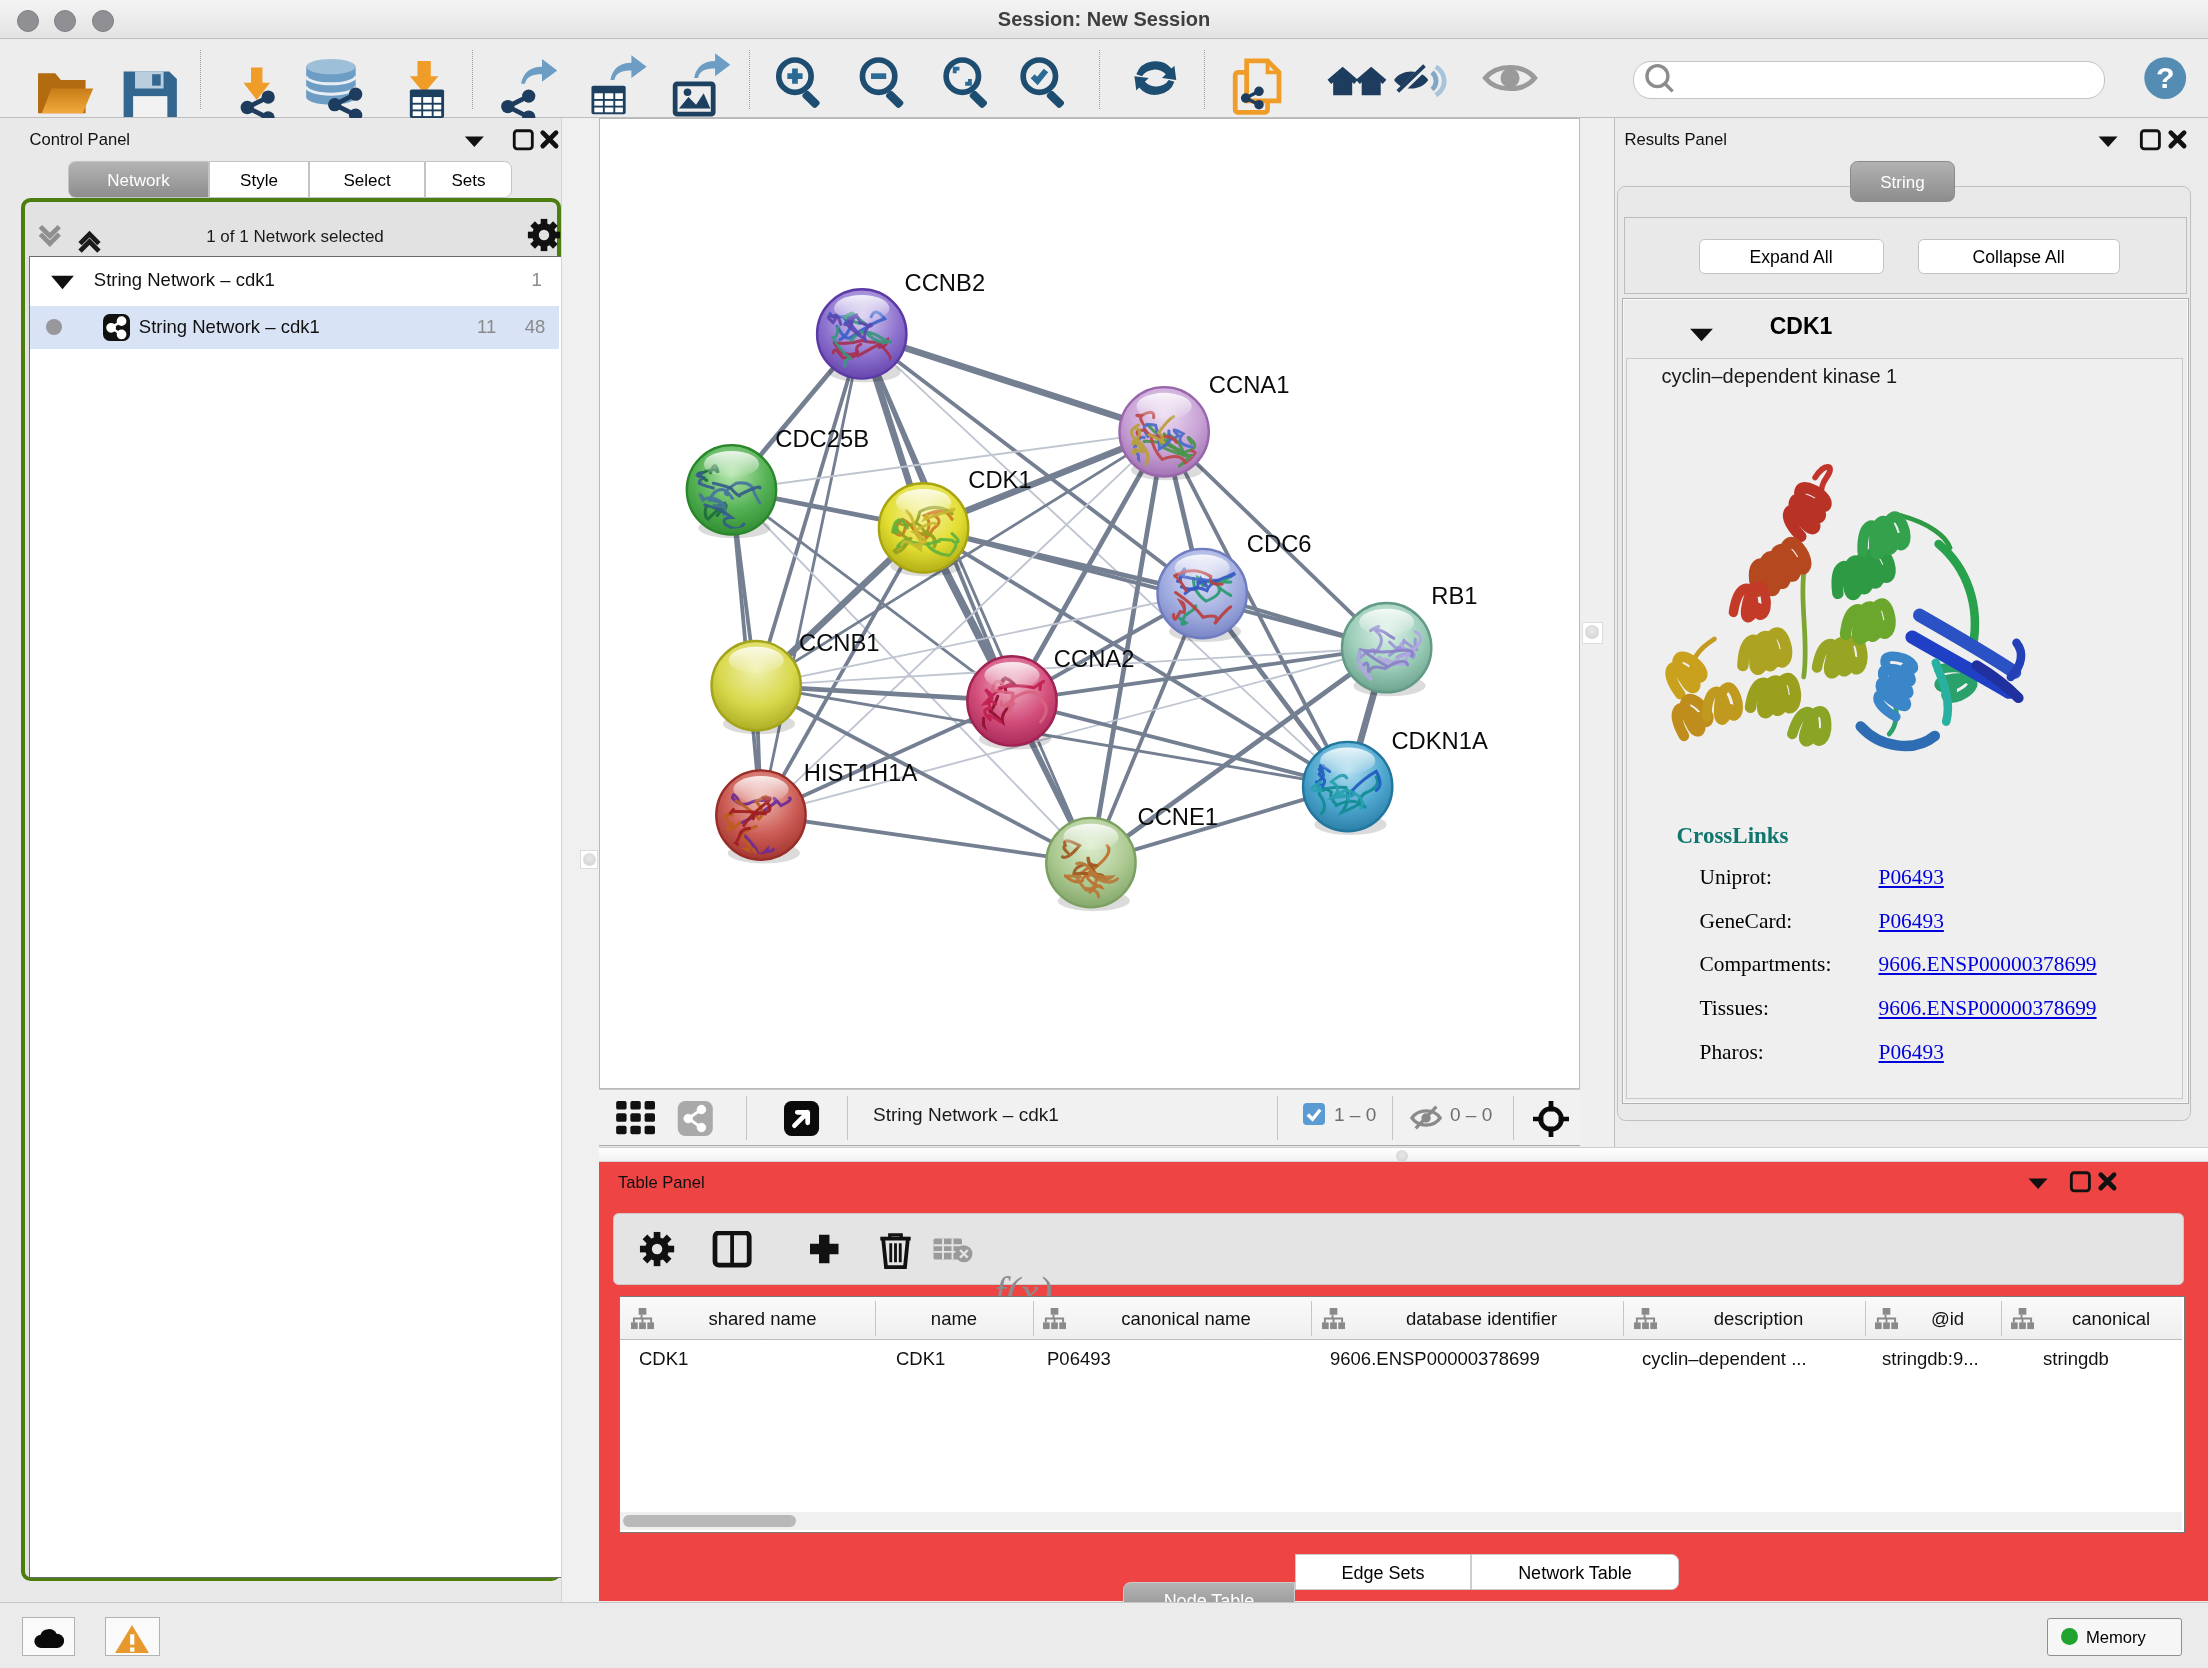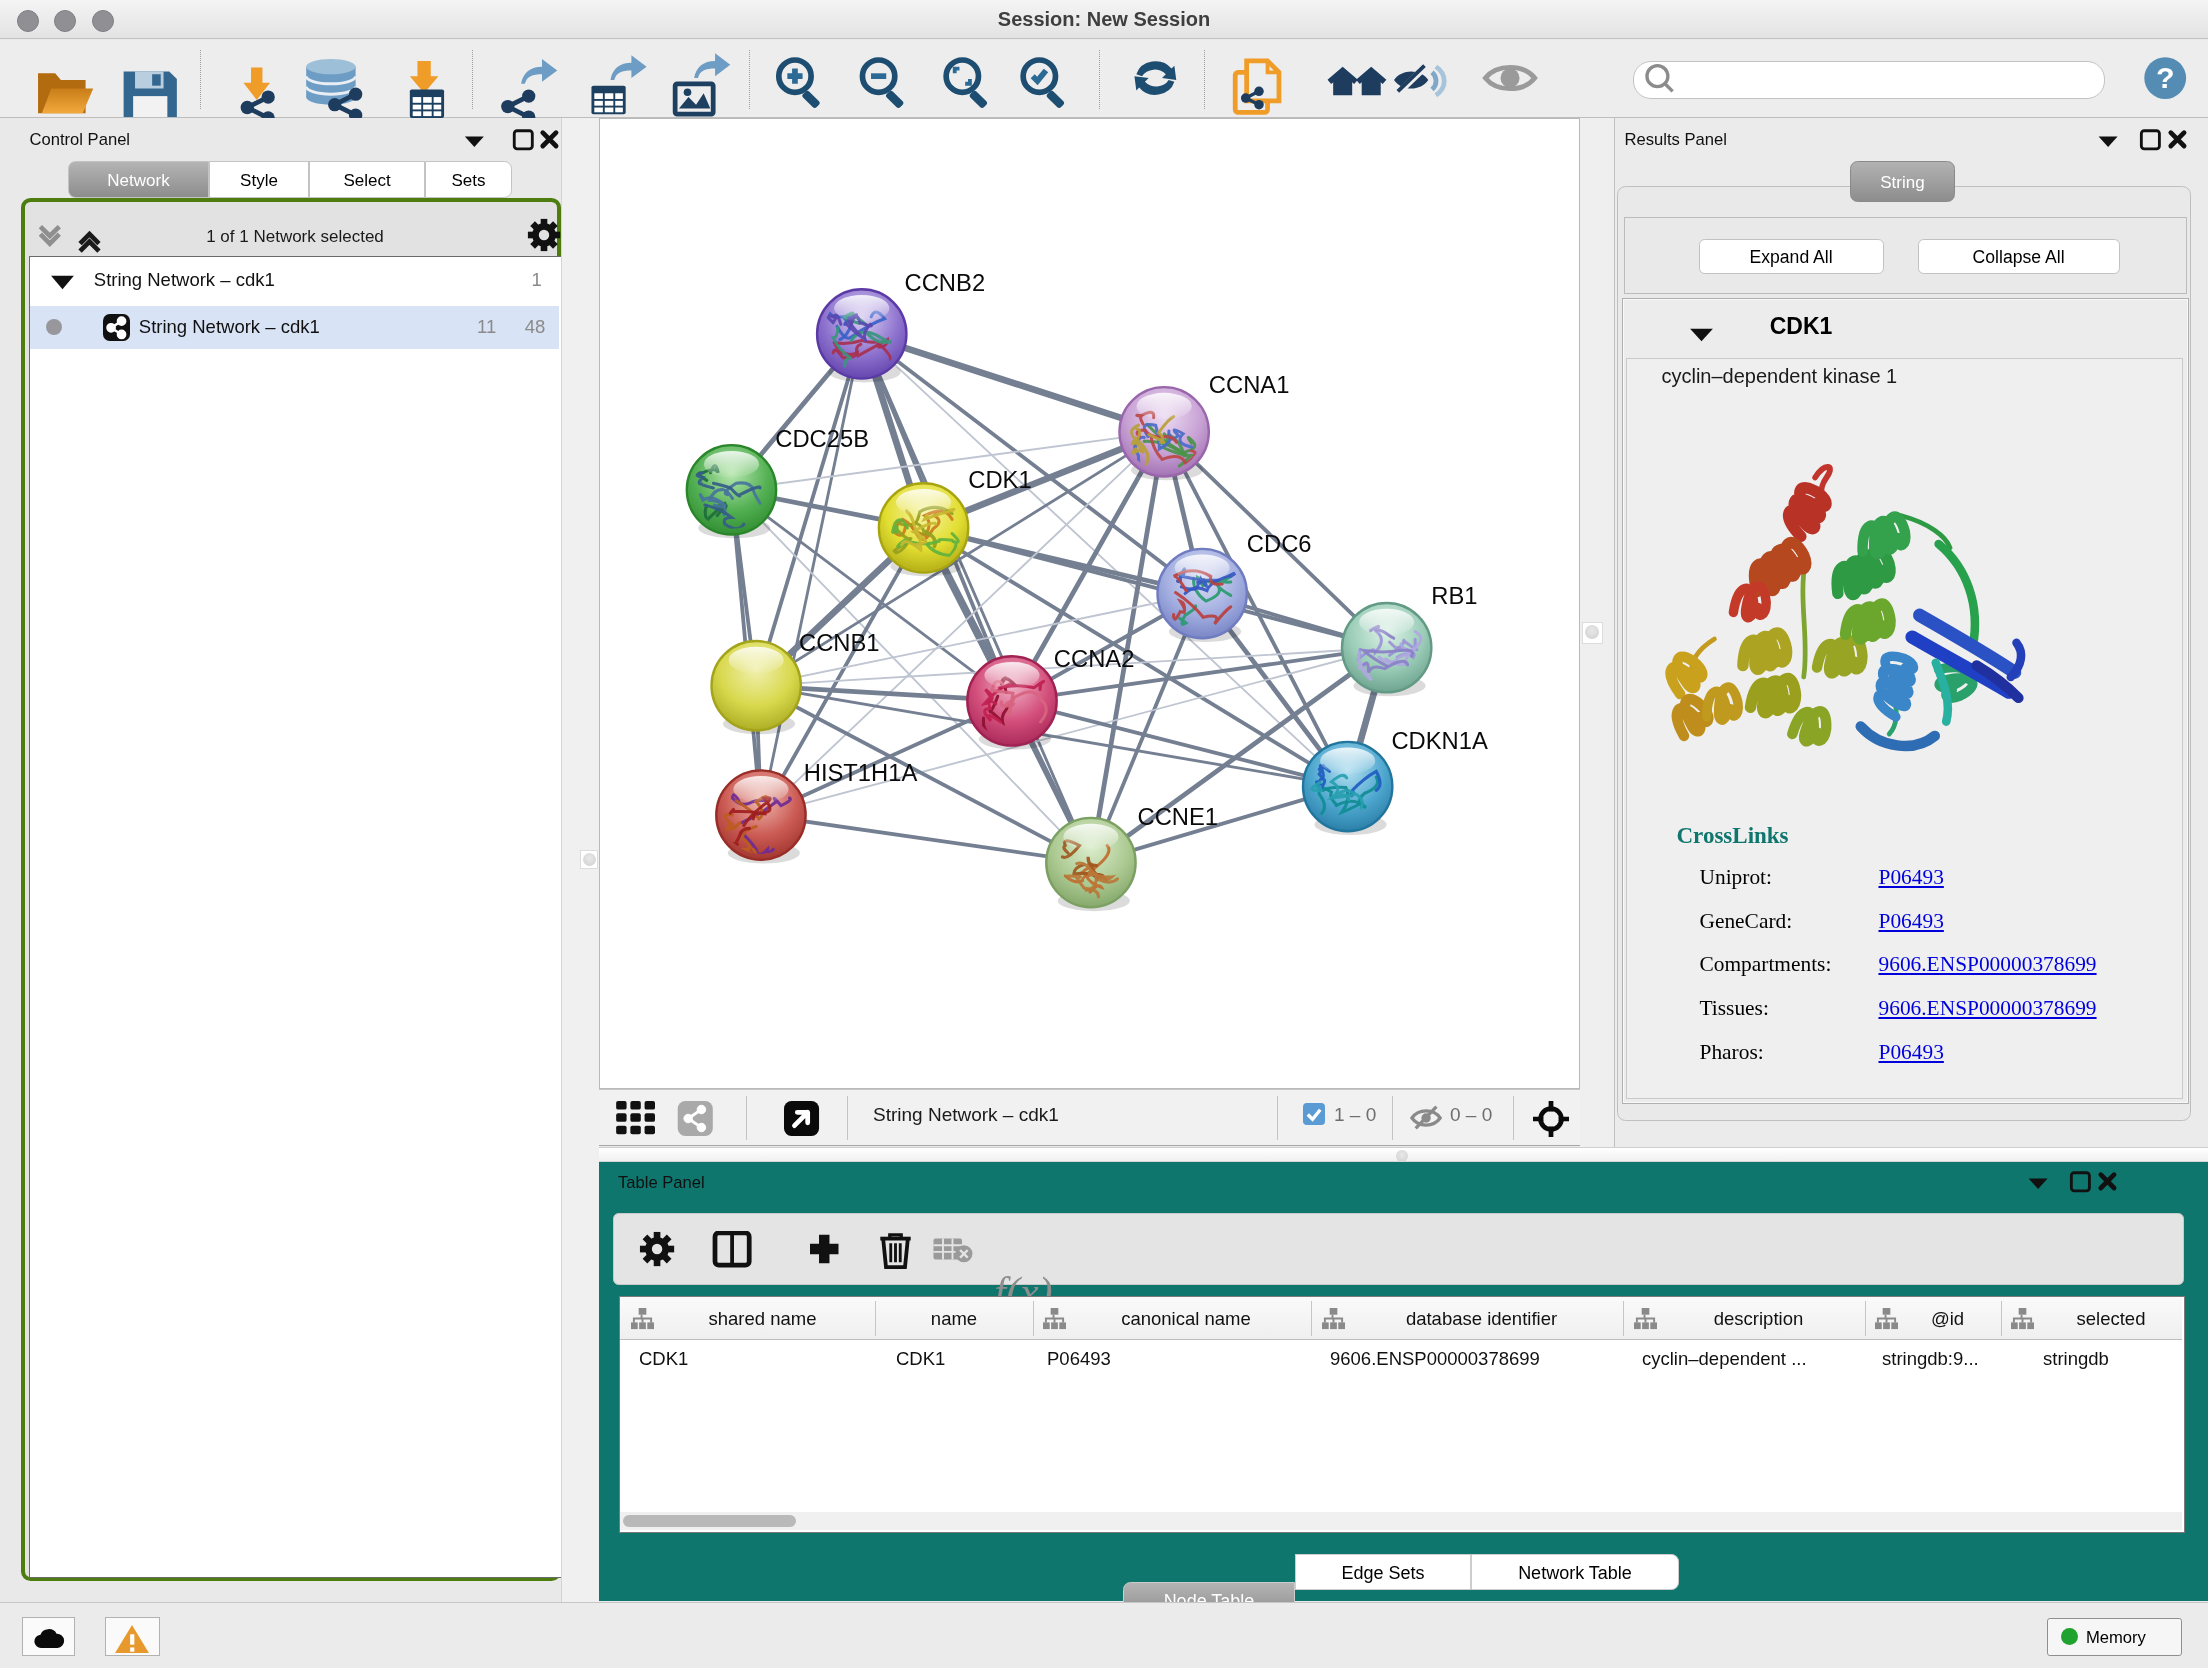--- a/index.html
+++ b/index.html
@@ -58,21 +58,21 @@
  border:1px solid #bcbcbc;background:#e9e9e9;}
 .rbtn{position:absolute;top:21px;height:35px;background:#fff;
  border:1px solid #c2c2c2;border-radius:5.7px;font-size:17.6px;text-align:center;color:#000;}
 #rtreebox{position:absolute;left:3.8px;top:111px;width:567px;height:806px;
  border:1px solid #b0b0b0;background:#ececec;box-shadow:inset 0 0 0 1px #f8f8f8;}
 #rcontent{position:absolute;left:3.8px;top:59px;width:557px;height:741px;
  border:1px solid #c9c9c9;background:#efefef;}
 .serif{font-family:"Liberation Serif",serif;}
 .xlink{color:#0000dd;text-decoration:underline;}
 
-#tpanel{position:absolute;left:599px;top:1162px;width:1609px;height:439px;background:#0f766e;}
+#tpanel{position:absolute;left:599px;top:1162px;width:1609px;height:439px;background:#ef4444;}
 #ttoolbar{position:absolute;left:14.3px;top:51px;width:1571px;height:72px;
  background:#e4e4e4;border:1px solid #c9c9c9;border-radius:5.7px;}
 #ttable{position:absolute;left:20px;top:134px;width:1566px;height:237px;
  background:#fff;border:1.9px solid #7a7a7a;}
 #thead{position:absolute;left:0;top:0;width:1562px;height:43px;
  background:linear-gradient(#fafafa,#efefef);border-bottom:1px solid #bdbdbd;}
 .thcell{position:absolute;top:0;height:43px;line-height:43px;font-size:18.5px;color:#111;
  text-align:center;}
 .thsep{position:absolute;top:3.8px;height:35px;width:1px;background:#c6c6c6;}
 .tdcell{position:absolute;top:45px;height:34px;line-height:34px;font-size:18.5px;color:#111;}
@@ -892,21 +892,21 @@
    <div class="thsep" style="left:1381px;"></div>
    <svg class="abs" style="left:1391px;top:10.5px" width="23" height="23" viewBox="0 0 24 24">
           <g fill="#8a8a8a">
             <rect x="8" y="0" width="8" height="7"></rect>
             <rect x="0" y="15" width="7" height="7"></rect>
             <rect x="8.5" y="15" width="7" height="7"></rect>
             <rect x="17" y="15" width="7" height="7"></rect>
             <path d="M11 7 V11 M3 15 V11 H21 V15 M12 11 V15" stroke="#8a8a8a" stroke-width="2" fill="none"></path>
           </g>
         </svg>
-   <div class="thcell" style="left:1410px;width:162px;">selected</div>
+   <div class="thcell" style="left:1410px;width:162px;">canonical</div>
   </div>
   <div class="tdcell" style="left:19px;">CDK1</div>
   <div class="tdcell" style="left:276px;">CDK1</div>
   <div class="tdcell" style="left:427px;">P06493</div>
   <div class="tdcell" style="left:710px;">9606.ENSP00000378699</div>
   <div class="tdcell" style="left:1022px;">cyclin–dependent ...</div>
   <div class="tdcell" style="left:1262px;">stringdb:9...</div>
   <div class="tdcell" style="left:1423px;">stringdb</div>
   <div id="hscroll">
         <div id="hthumb"></div>

